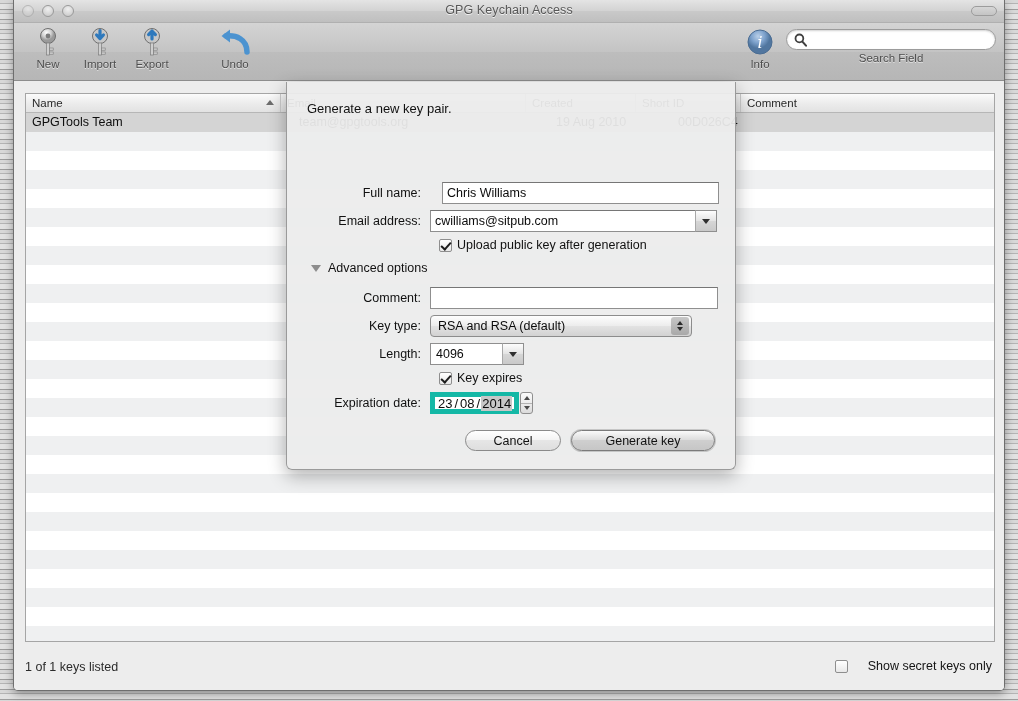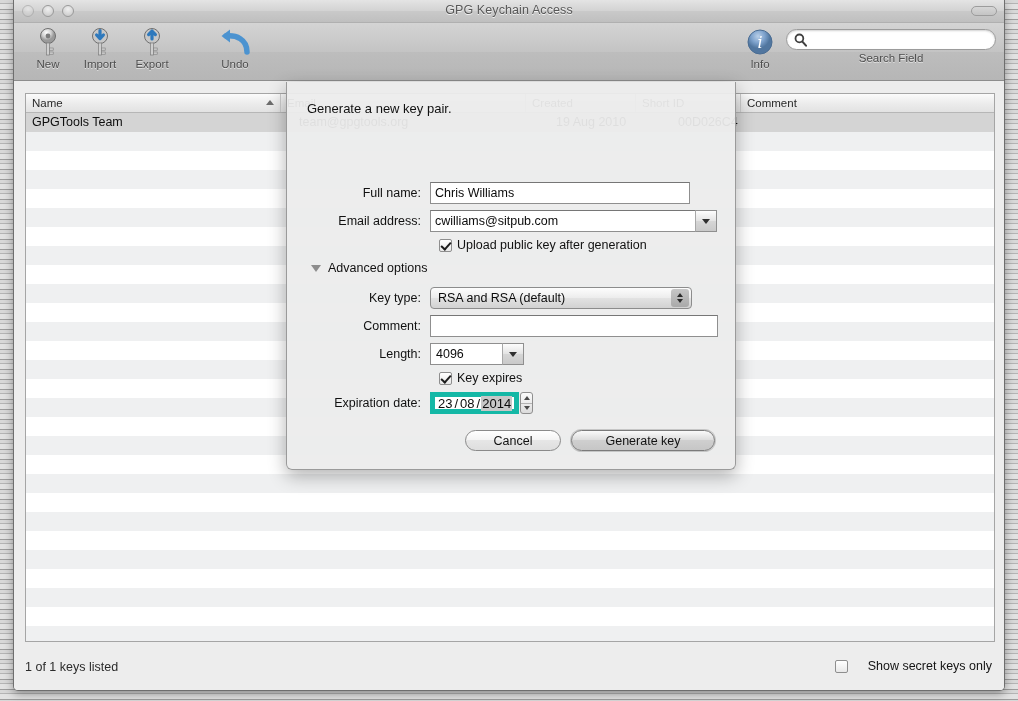--- a/index.html
+++ b/index.html
@@ -288,21 +288,21 @@
     background: #ffffff;
     border: 1px solid #8f8f8f;
     border-top-color: #767676;
     box-sizing: border-box;
     font-family: inherit;
     font-size: 12.5px;
     color: #0b0b0b;
     padding: 0 4px;
     outline: none;
   }
-  .field.w-name { width: 260px; }
+  .field.w-name { width: 288px; margin-left: 12px; }
   .field.w-combo { width: 265px; border-right: none; }
   .field.w-comment { width: 288px; }
 
   .combo-btn {
     width: 22px; height: 22px;
     border: 1px solid #8f8f8f;
     border-left: 1px solid #a8a8a8;
     background: linear-gradient(180deg,#fdfdfd 0%,#e3e3e3 50%,#d6d6d6 51%,#c9c9c9 100%);
     box-sizing: border-box;
     display: flex;
@@ -652,33 +652,33 @@
         <span class="cb checked"></span>
         <span>Upload public key after generation</span>
       </div>
 
       <div class="disclosure">
         <span class="tri-open"></span>
         <span class="txt">Advanced options</span>
       </div>
 
       <div class="row">
+        <div class="lbl">Comment:</div>
+        <input class="field w-comment" type="text" id="fld-comment" placeholder="" style="">
+      </div>
+
+      <div class="row">
         <div class="lbl">Key type:</div>
         <div class="popup">
           <span>RSA and RSA (default)</span>
           <span class="popup-arrows">
             <span class="ar-up"></span>
               <span class="ar-dn"></span>
           </span>
         </div>
-      </div>
-
-      <div class="row">
-        <div class="lbl">Comment:</div>
-        <input class="field w-comment" type="text" id="fld-comment" placeholder="" style="">
       </div>
 
       <div class="row">
         <div class="lbl">Length:</div>
         <div class="len-field">4096</div>
         <div class="combo-btn">
           <span class="tri-down"></span>
         </div>
       </div>
 

